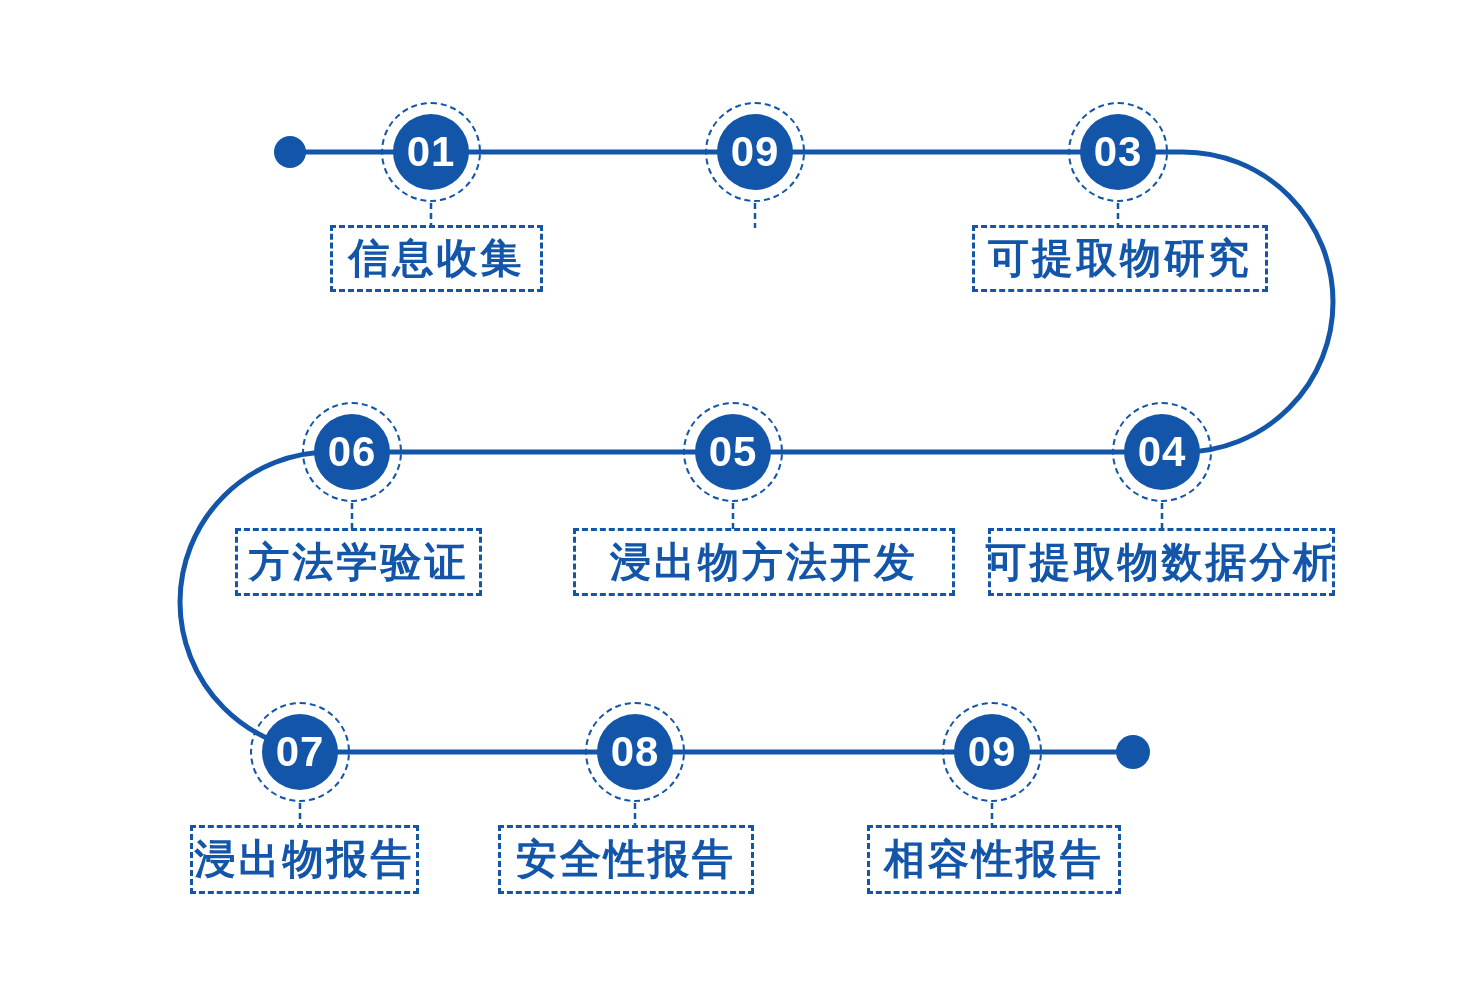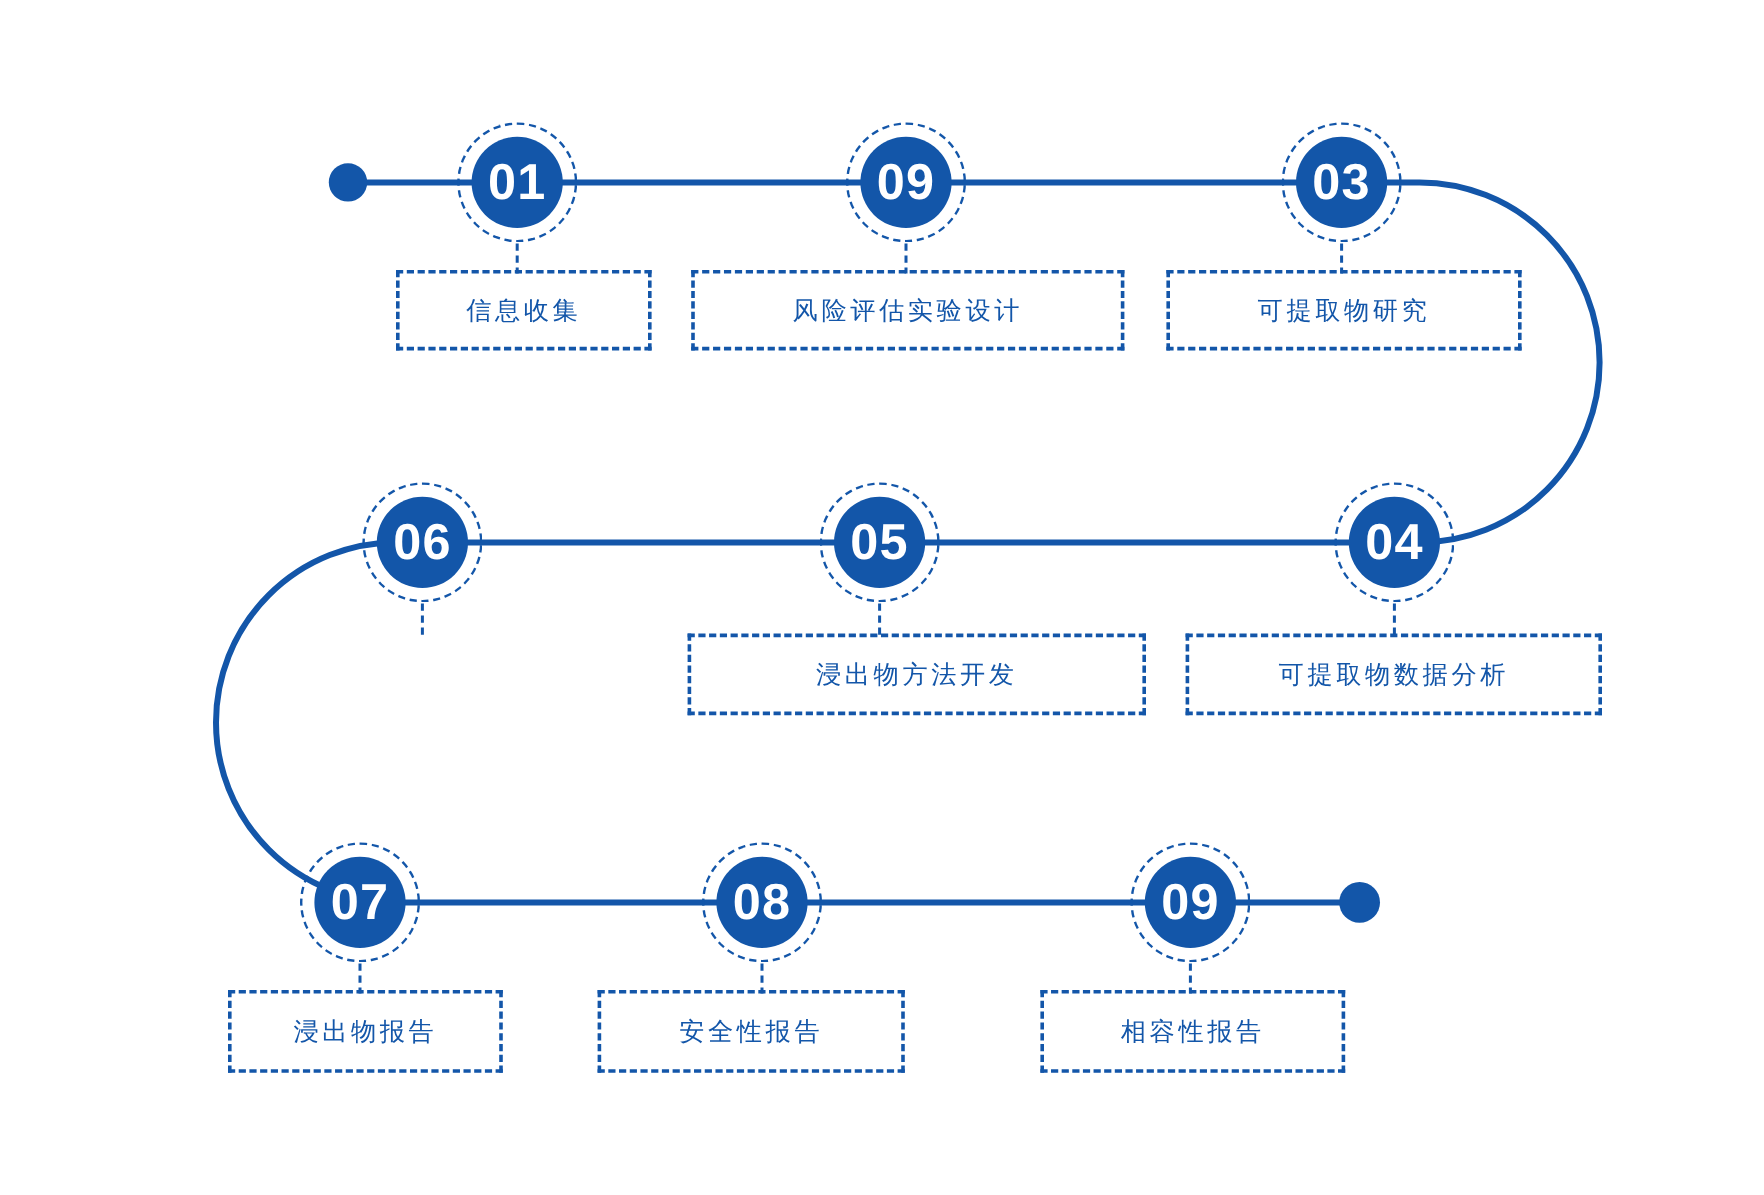--- a/index.html
+++ b/index.html
@@ -20,21 +20,21 @@
           background: transparent; }
   .node .badge { width: 76px; height: 76px; border-radius: 50%;
                  background: var(--primary); color: var(--num);
                  display: flex; align-items: center; justify-content: center;
                  font-size: 42px; font-weight: 600; letter-spacing: 1px; }
 
   .label-box { position: absolute; z-index: 2;
                border: 3px dashed var(--primary);
                display: flex; align-items: center; justify-content: center;
                background: transparent; }
-  .label-box span { color: var(--primary); font-size: 21px; font-weight: 400;
+  .label-box span { color: var(--primary); font-size: 41px; font-weight: 700;
                     letter-spacing: 3px; white-space: nowrap; }
 
   
   .n1 { left: 381px;  top: 102px; text-align: right; }
   .n2 { left: 705px;  top: 102px; }
   .n3 { left: 1068px; top: 102px; }
   .n4 { left: 1112px; top: 402px; text-align: right; }
   .n5 { left: 683px;  top: 402px; }
   .n6 { left: 302px;  top: 402px; }
   .n7 { left: 250px;  top: 702px; }
@@ -119,31 +119,31 @@
   </div>
   <div class="node n9">
     <div class="badge">
       <span>09</span>
     </div>
   </div>
 
   <div class="label-box b1">
     <span>信息收集</span>
   </div>
-  <div class="label-box b2">
-    <span>风险评估实验设计</span>
-  </div>
   <div class="label-box b3">
     <span>可提取物研究</span>
   </div>
   <div class="label-box b4">
     <span>可提取物数据分析</span>
   </div>
   <div class="label-box b5">
     <span>浸出物方法开发</span>
+  </div>
+  <div class="label-box b6">
+    <span>方法学验证</span>
   </div>
   <div class="label-box b7">
     <span>浸出物报告</span>
   </div>
   <div class="label-box b8">
     <span>安全性报告</span>
   </div>
   <div class="label-box b9">
     <span>相容性报告</span>
   </div>

